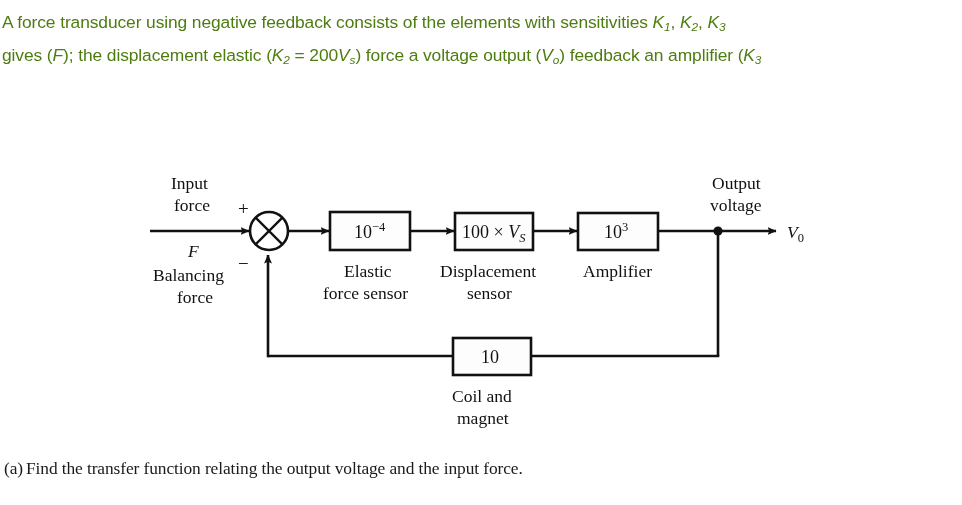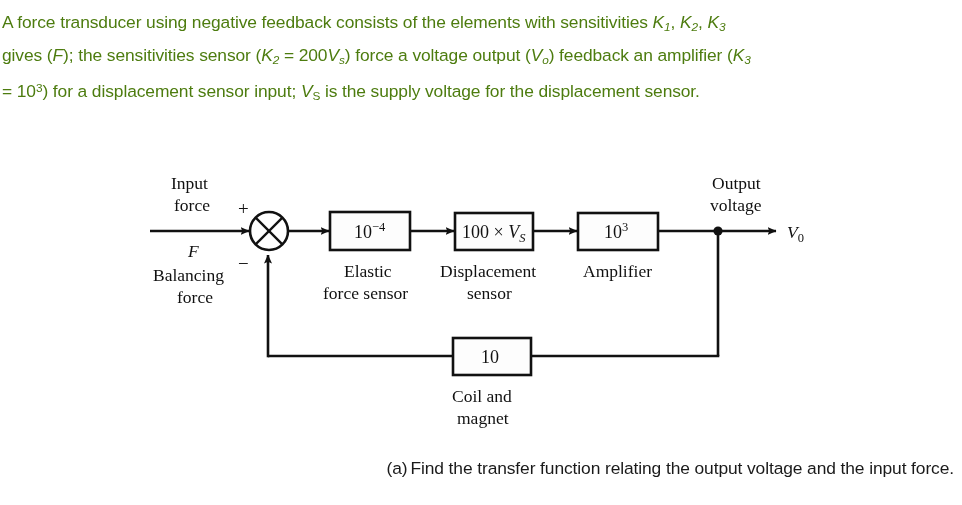--- a/index.html
+++ b/index.html
@@ -69,40 +69,38 @@
     font-size: 19px;
     fill: #111111;
   }
 
   
   #question-a {
     position: absolute;
     left: 4px;
     top: 455px;
     width: 950px;
-    font-family: Liberation Sans, sans-serif;
+    font-family: Liberation Serif, serif;
     font-size: 17.4px;
     line-height: 26px;
     color: #1a1a1a;
     letter-spacing: -0.1px;
     white-space: nowrap;
-    text-align: right;
   }
   #question-a .qlabel { margin-right: 3px; }
 </style>
 </head>
 <body>
 
 <div id="problem-statement">
   <div class="line"><span>A force transducer using negative feedback consists of the elements with sensitivities </span><span class="it">K</span><sub>1</sub><span>, </span><span class="it">K</span><sub>2</sub><span>, </span><span class="it">K</span><sub>3</sub></div>
 
 
-  <div class="line"><span>gives (</span><span class="it">F</span><span>); the sensitivities sensor (</span><span class="it">K</span><sub>2</sub><span> = 200</span><span class="it">V</span><sub>s</sub><span>) force a voltage output (</span><span class="it">V</span><sub>o</sub><span>) feedback an amplifier (</span><span class="it">K</span><sub>3</sub></div>
+  <div class="line"><span>gives (</span><span class="it">F</span><span>); the displacement elastic (</span><span class="it">K</span><sub>2</sub><span> = 200</span><span class="it">V</span><sub>s</sub><span>) force a voltage output (</span><span class="it">V</span><sub>o</sub><span>) feedback an amplifier (</span><span class="it">K</span><sub>3</sub></div>
 
-  <div class="line"><span>= 10</span><sup>3</sup><span>) for a displacement sensor input; </span><span class="it">V</span><sub class="nosub-it">S</sub><span> is the supply voltage for the displacement sensor.</span></div>
 </div>
 
 <div id="block-diagram">
 <svg id="diagram-svg" width="962" height="280" viewBox="0 0 962 280" xmlns="http://www.w3.org/2000/svg">
   <defs>
     <marker id="arrowhead" markerWidth="9" markerHeight="8" refX="8.5" refY="4" orient="auto" markerUnits="userSpaceOnUse">
       <path d="M0,0 L9,4 L0,8 L1.8,4 Z" fill="#111111"></path>
     </marker>
     <marker id="arrowhead-up" markerWidth="9" markerHeight="8" refX="8.5" refY="4" orient="auto" markerUnits="userSpaceOnUse">
       <path d="M0,0 L9,4 L0,8 L1.8,4 Z" fill="#111111"></path>

